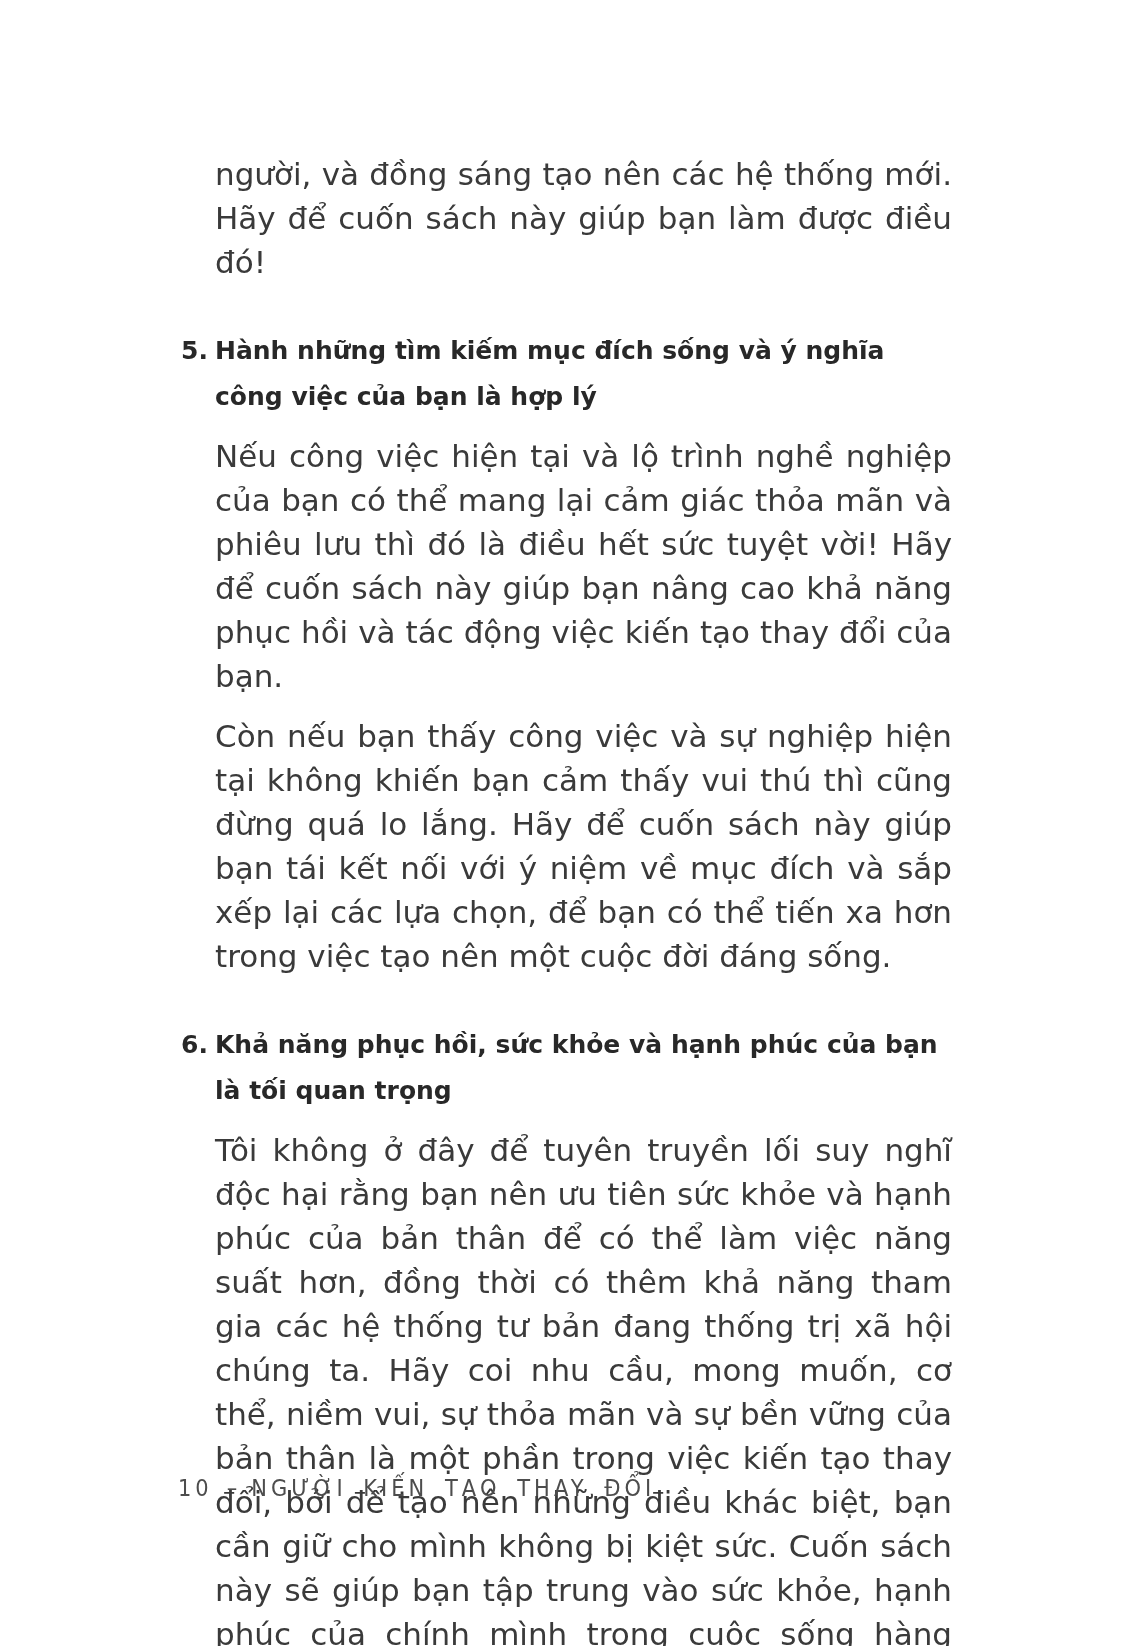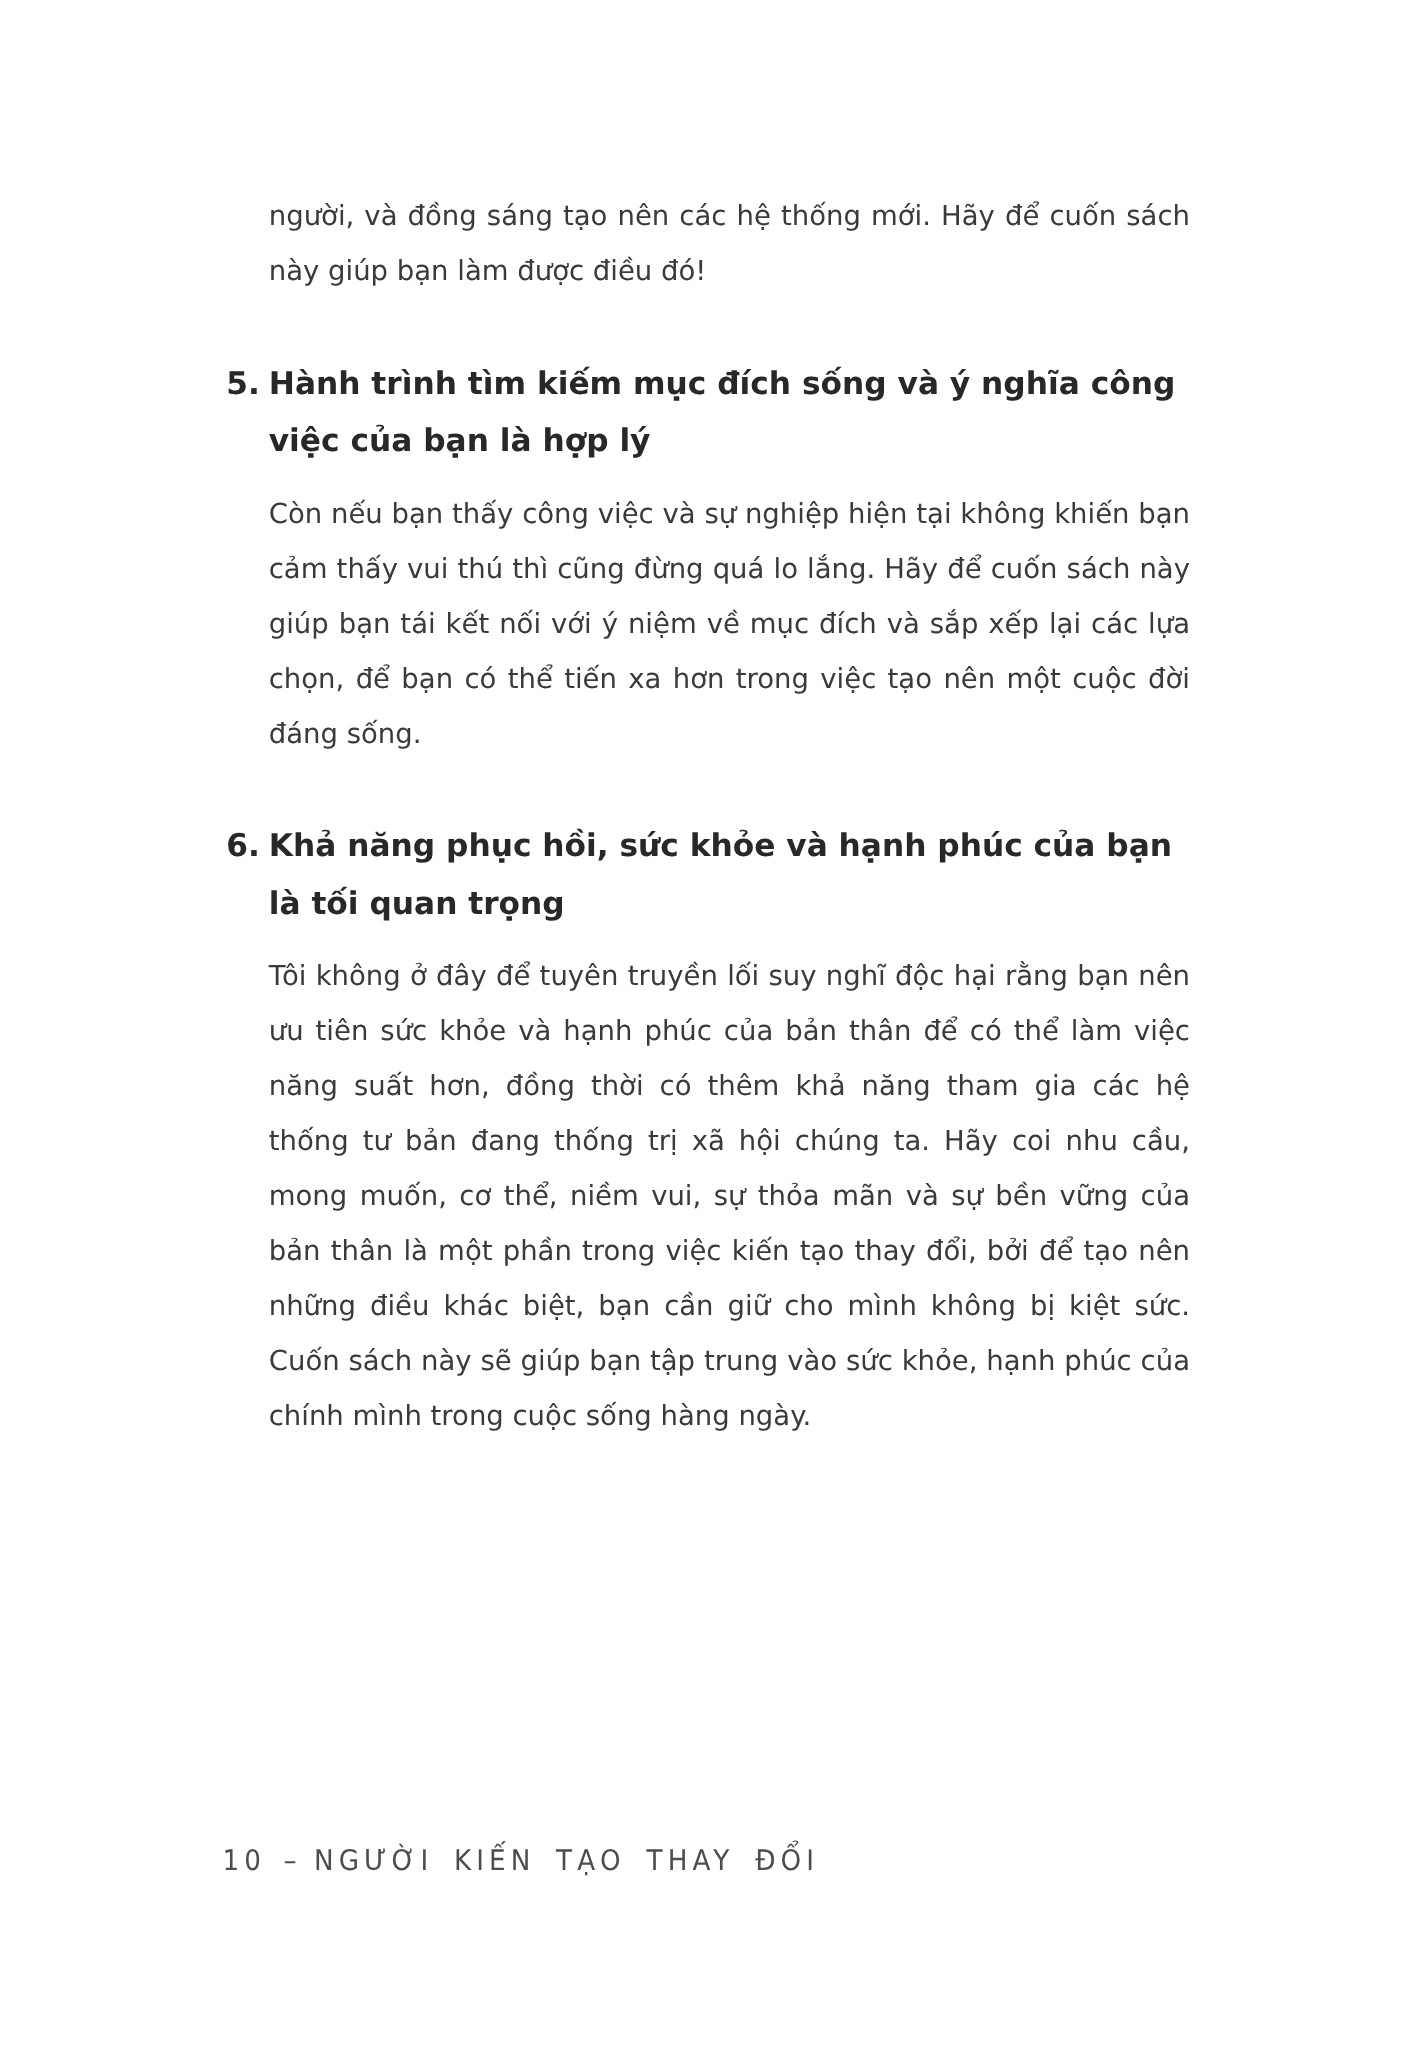--- a/index.html
+++ b/index.html
@@ -16,21 +16,21 @@
     color: #3a3a3a;
     overflow: hidden;
   }
   .content {
     position: absolute;
     left: 215px;
     top: 152px;
     width: 737px;
   }
   .para {
-    font-size: 22px;
+    font-size: 31px;
     line-height: 44px;
     text-align: justify;
     margin: 0 0 16px 0;
     color: #3a3a3a;
   }
   .para:last-child {
     margin-bottom: 11px;
   }
   .item-heading {
     display: flex;
@@ -72,23 +72,24 @@
 <body>
 
 <div class="page">
 
   <div class="content">
 
     <p class="para">người, và đồng sáng tạo nên các hệ thống mới. Hãy để cuốn sách này giúp bạn làm được điều đó!</p>
 
     <div class="item-heading">
       <span class="item-number">5.</span>
-      <span class="item-title">Hành trình tìm kiếm mục đích sống và ý nghĩa công việc của bạn là hợp lý</span>
+      <span class="item-title">Hành những tìm kiếm mục đích sống và ý nghĩa công việc của bạn là hợp lý</span>
     </div>
 
+    <p class="para">Nếu công việc hiện tại và lộ trình nghề nghiệp của bạn có thể mang lại cảm giác thỏa mãn và phiêu lưu thì đó là điều hết sức tuyệt vời! Hãy để cuốn sách này giúp bạn nâng cao khả năng phục hồi và tác động việc kiến tạo thay đổi của bạn.</p>
 
     <p class="para">Còn nếu bạn thấy công việc và sự nghiệp hiện tại không khiến bạn cảm thấy vui thú thì cũng đừng quá lo lắng. Hãy để cuốn sách này giúp bạn tái kết nối với ý niệm về mục đích và sắp xếp lại các lựa chọn, để bạn có thể tiến xa hơn trong việc tạo nên một cuộc đời đáng sống.</p>
 
     <div class="item-heading">
       <span class="item-number">6.</span>
       <span class="item-title">Khả năng phục hồi, sức khỏe và hạnh phúc của bạn là tối quan trọng</span>
     </div>
 
     <p class="para">Tôi không ở đây để tuyên truyền lối suy nghĩ độc hại rằng bạn nên ưu tiên sức khỏe và hạnh phúc của bản thân để có thể làm việc năng suất hơn, đồng thời có thêm khả năng tham gia các hệ thống tư bản đang thống trị xã hội chúng ta. Hãy coi nhu cầu, mong muốn, cơ thể, niềm vui, sự thỏa mãn và sự bền vững của bản thân là một phần trong việc kiến tạo thay đổi, bởi để tạo nên những điều khác biệt, bạn cần giữ cho mình không bị kiệt sức. Cuốn sách này sẽ giúp bạn tập trung vào sức khỏe, hạnh phúc của chính mình trong cuộc sống hàng ngày.</p>
 

